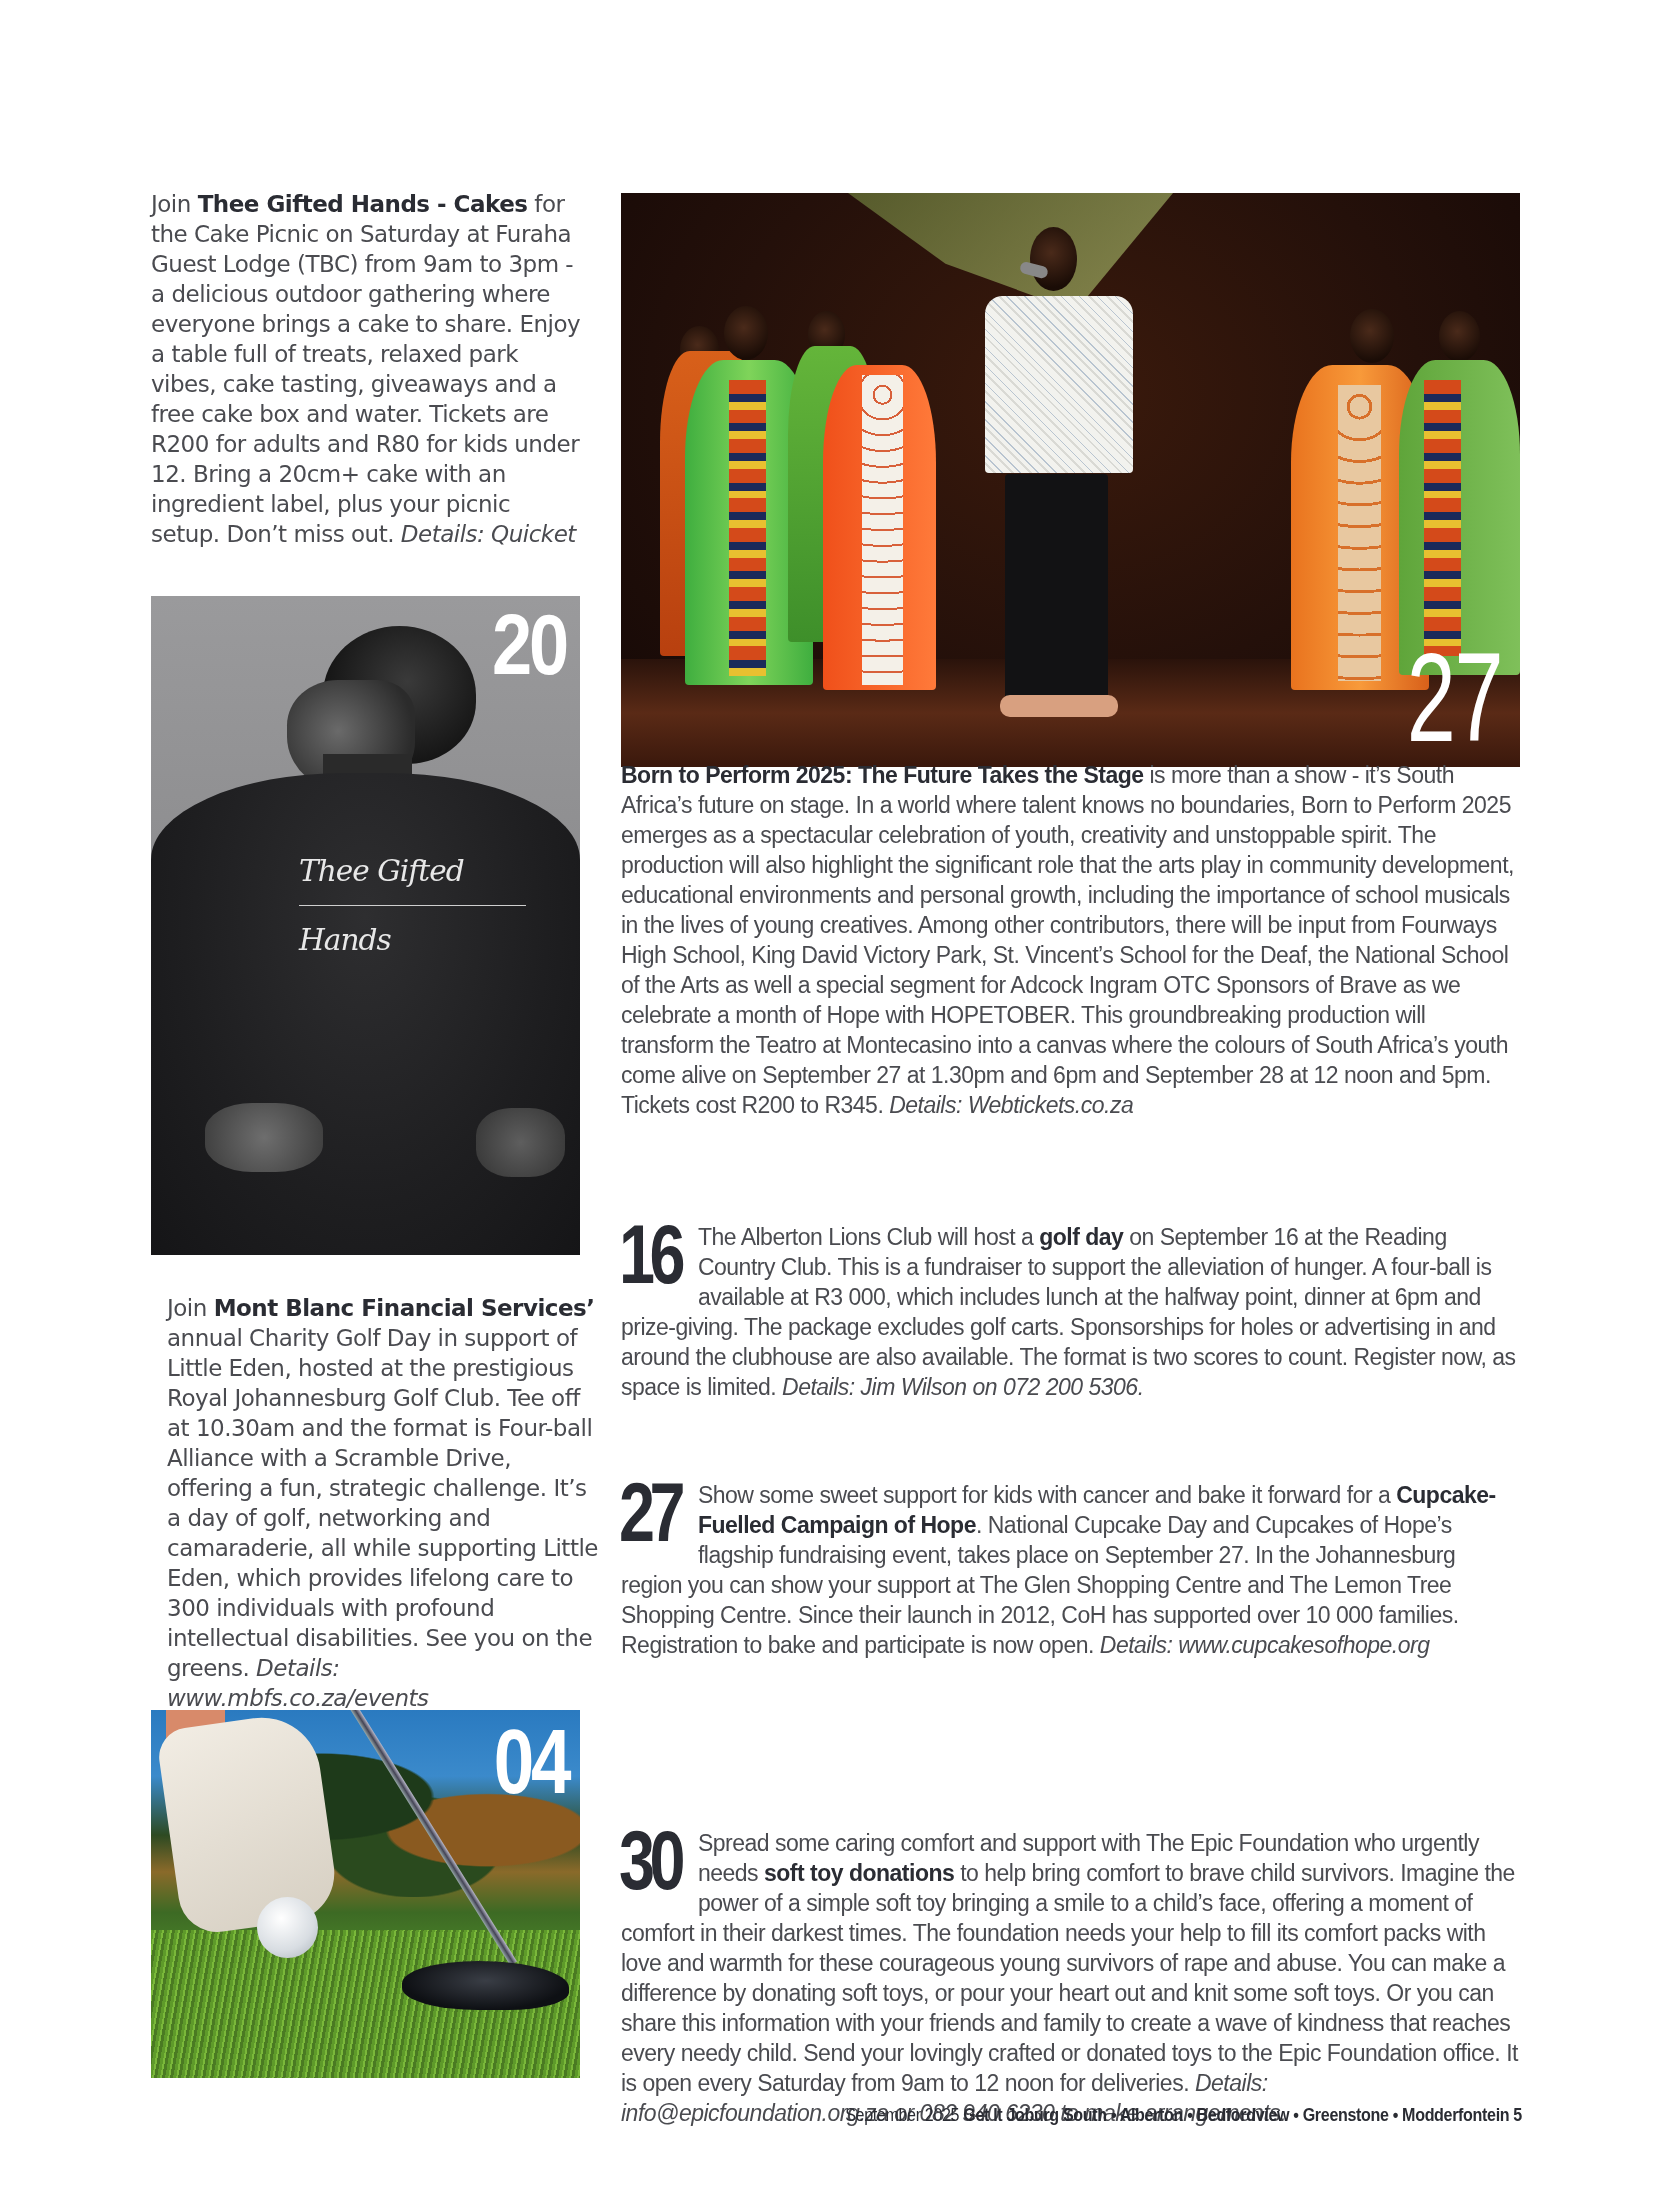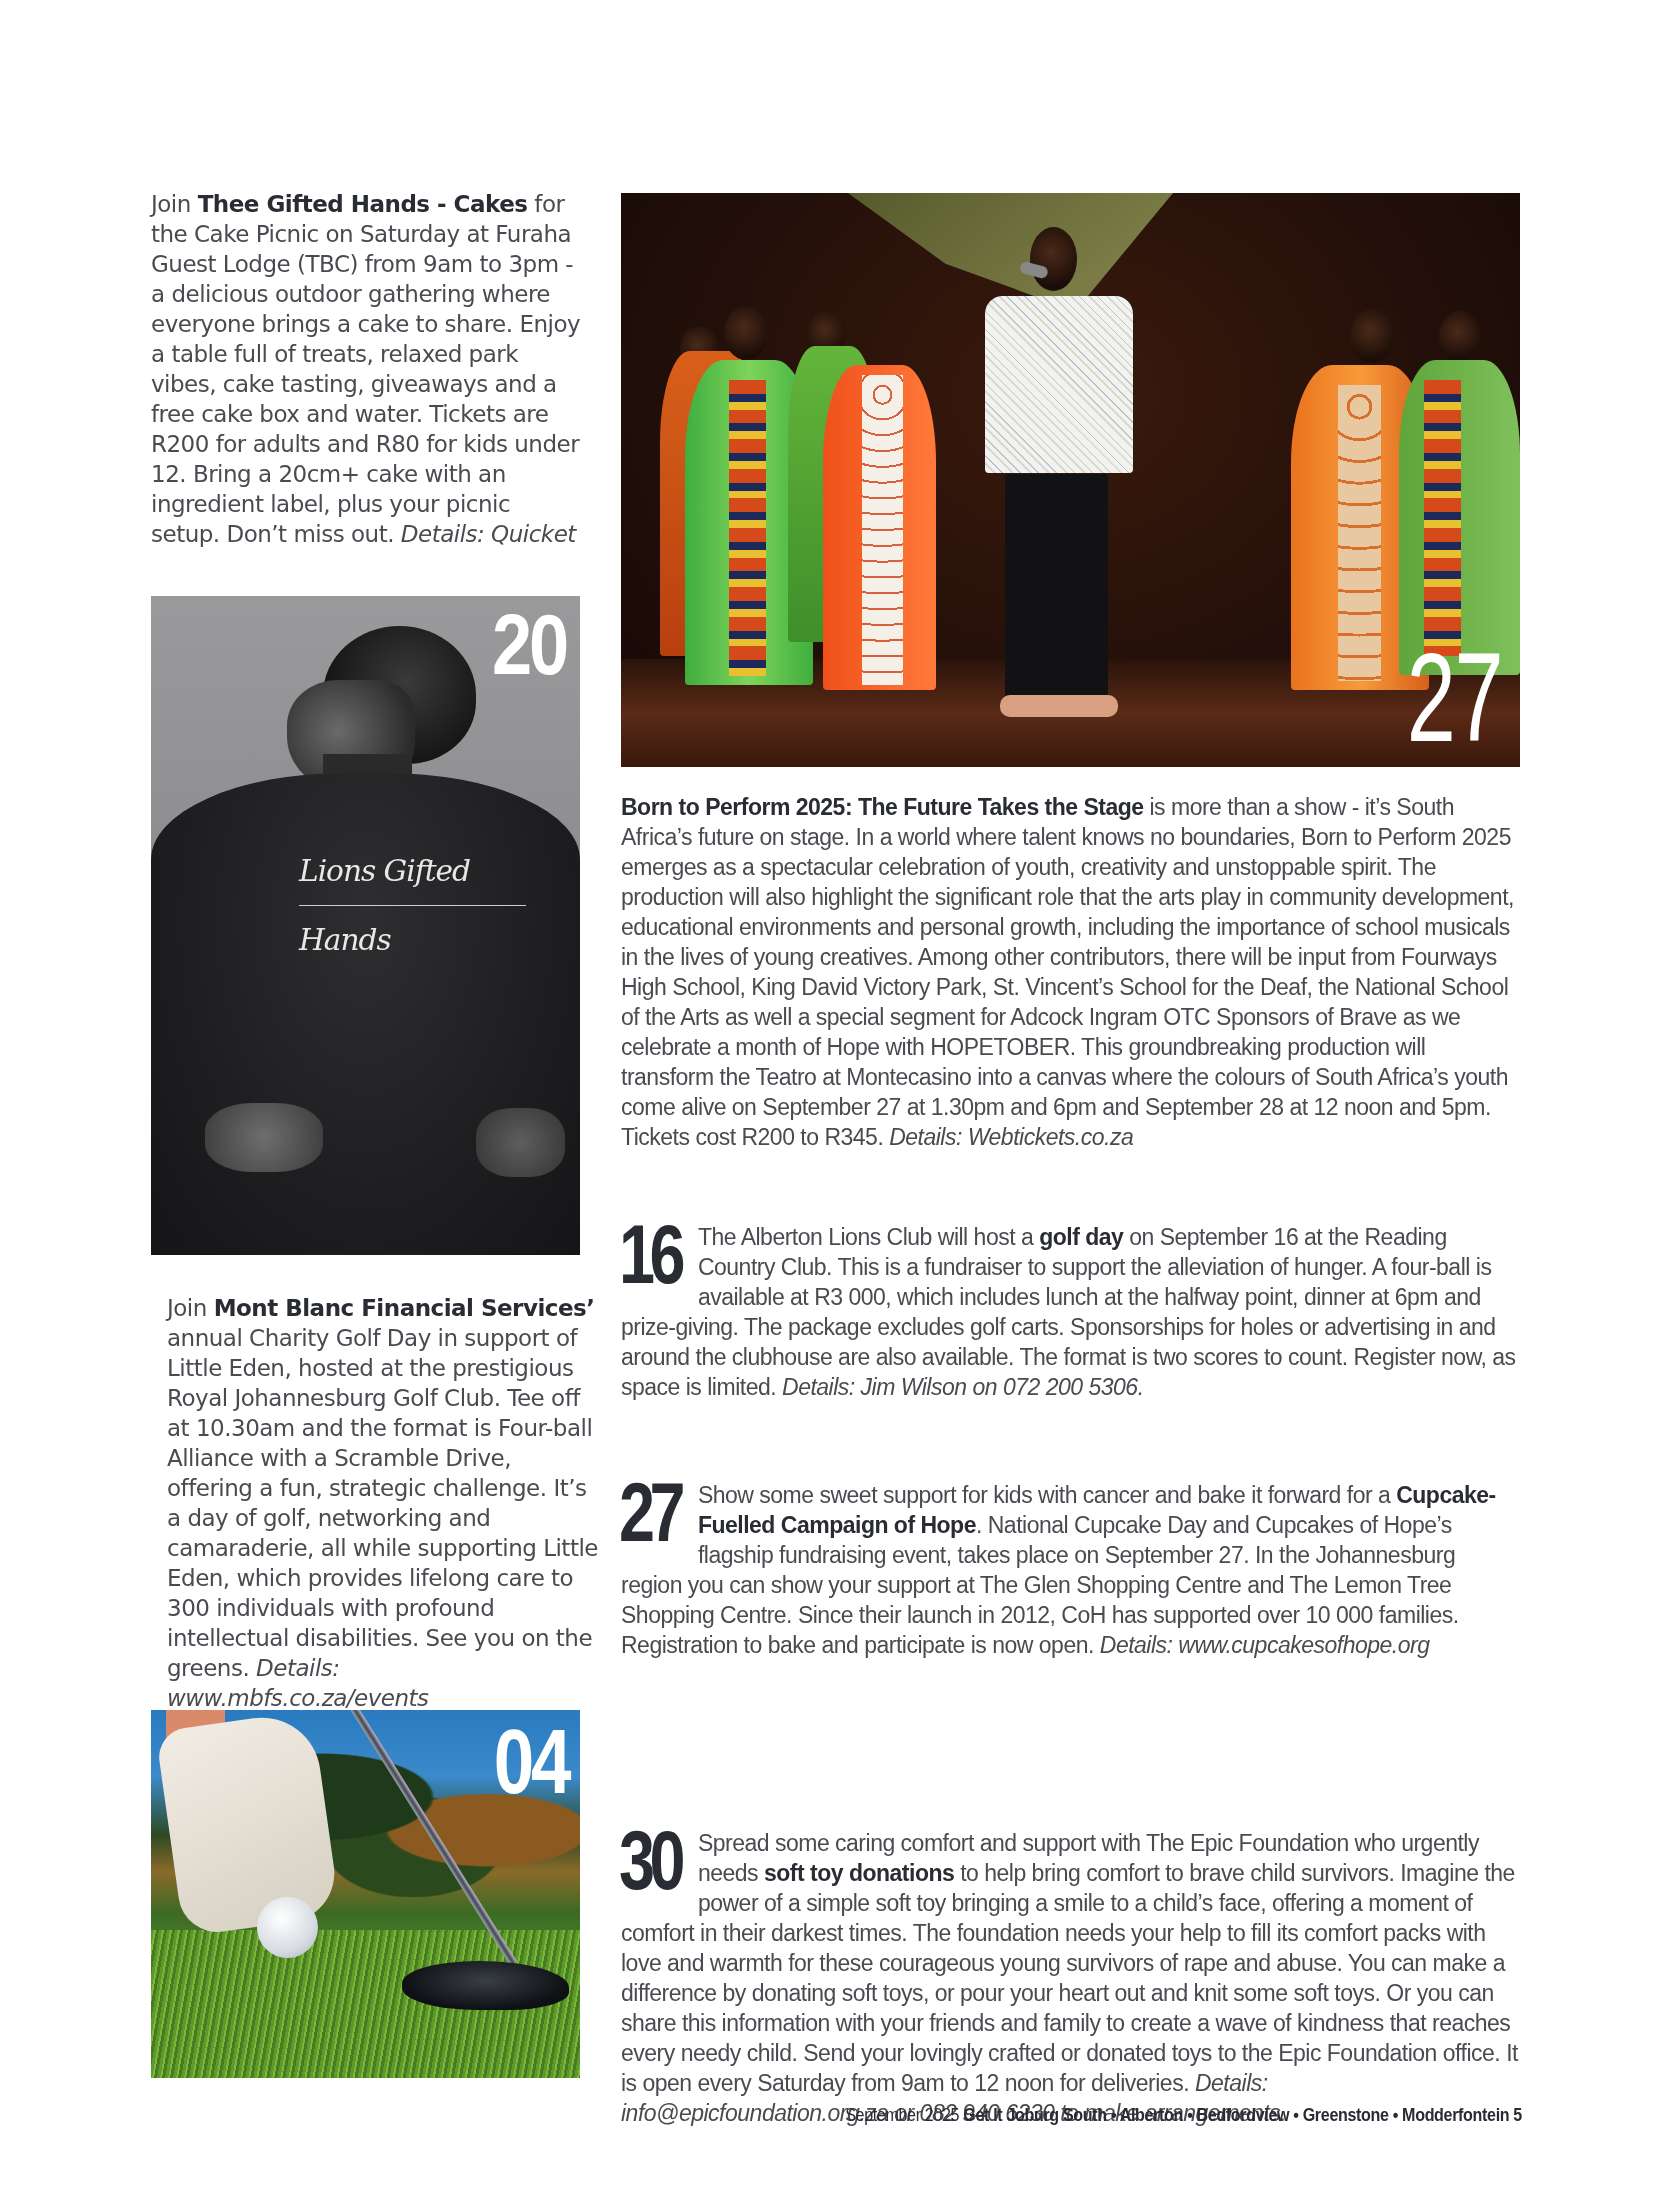--- a/index.html
+++ b/index.html
@@ -156,21 +156,21 @@
 
 <div class="text-left" style="top:189px;">
   <span>Join </span><b>Thee Gifted Hands - Cakes</b><span> for the Cake Picnic on Saturday at Furaha Guest Lodge (TBC) from 9am to 3pm - a delicious outdoor gathering where everyone brings a cake to share. Enjoy a table full of treats, relaxed park vibes, cake tasting, giveaways and a free cake box and water. Tickets are R200 for adults and R80 for kids under 12. Bring a 20cm+ cake with an ingredient label, plus your picnic setup. Don’t miss out. </span><i>Details: Quicket</i>
 </div>
 
 <div class="photo" id="photo-portrait">
   <div class="head"></div>
   <div class="face"></div>
   <div class="neck"></div>
   <div class="jacket"></div>
-  <div class="logo">Lions Gifted Hands</div>
+  <div class="logo">Thee Gifted Hands</div>
   <div class="hand-l"></div>
   <div class="hand-r"></div>
   <div class="num">20</div>
 </div>
 
 <div class="text-left" style="top:1293px;margin-left:16px;">
   <span>Join </span><b>Mont Blanc Financial Services’</b><span> annual Charity Golf Day in support of Little Eden, hosted at the prestigious Royal Johannesburg Golf Club. Tee off at 10.30am and the format is Four-ball Alliance with a Scramble Drive, offering a fun, strategic challenge. It’s a day of golf, networking and camaraderie, all while supporting Little Eden, which provides lifelong care to 300 individuals with profound intellectual disabilities. See you on the greens. </span><i>Details: www.mbfs.co.za/events</i>
 </div>
 
 <div class="photo" id="photo-golf">
@@ -207,21 +207,21 @@
       <div class="strip"></div>
     </div>
   <div class="headb" style="left:409px;top:34px;width:47px;height:64px;"></div>
   <div class="mic"></div>
   <div class="singer-shirt"></div>
   <div class="singer-pants"></div>
   <div class="singer-shoes"></div>
   <div class="num">27</div>
 </div>
 
-<div class="text-right" style="top:792px;">
+<div class="text-right" style="top:760px;">
   <b>Born to Perform 2025: The Future Takes the Stage</b><span> is more than a show - it’s South Africa’s future on stage. In a world where talent knows no boundaries, Born to Perform 2025 emerges as a spectacular celebration of youth, creativity and unstoppable spirit. The production will also highlight the significant role that the arts play in community development, educational environments and personal growth, including the importance of school musicals in the lives of young creatives. Among other contributors, there will be input from Fourways High School, King David Victory Park, St. Vincent’s School for the Deaf, the National School of the Arts as well a special segment for Adcock Ingram OTC Sponsors of Brave as we celebrate a month of Hope with HOPETOBER. This groundbreaking production will transform the Teatro at Montecasino into a canvas where the colours of South Africa’s youth come alive on September 27 at 1.30pm and 6pm and September 28 at 12 noon and 5pm. Tickets cost R200 to R345. </span><i>Details: Webtickets.co.za</i>
 </div>
 
 <div class="text-right" style="top:1222px;">
   <div class="dropcap">16</div>
   <span>The Alberton Lions Club will host a </span><b>golf day</b><span> on September 16 at the Reading Country Club. This is a fundraiser to support the alleviation of hunger. A four-ball is available at R3 000, which includes lunch at the halfway point, dinner at 6pm and prize-giving. The package excludes golf carts. Sponsorships for holes or advertising in and around the clubhouse are also available. The format is two scores to count. Register now, as space is limited. </span><i>Details: Jim Wilson on 072 200 5306.</i>
 </div>
 
 <div class="text-right" style="top:1480px;">
   <div class="dropcap">27</div>

